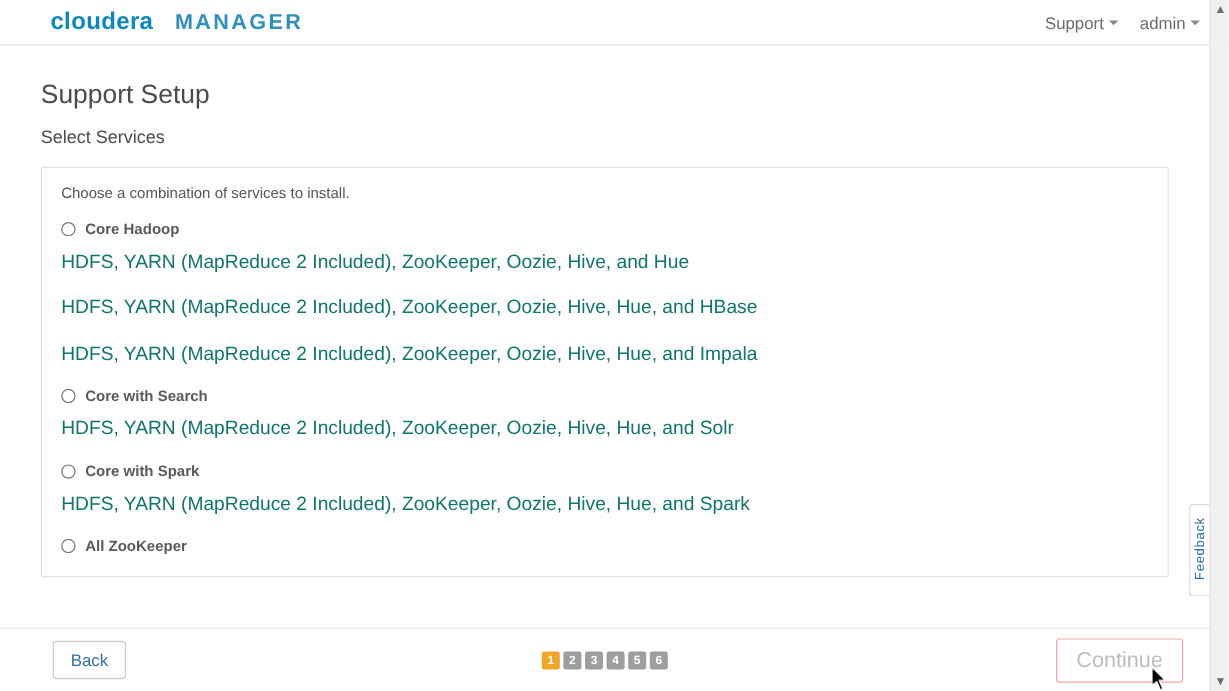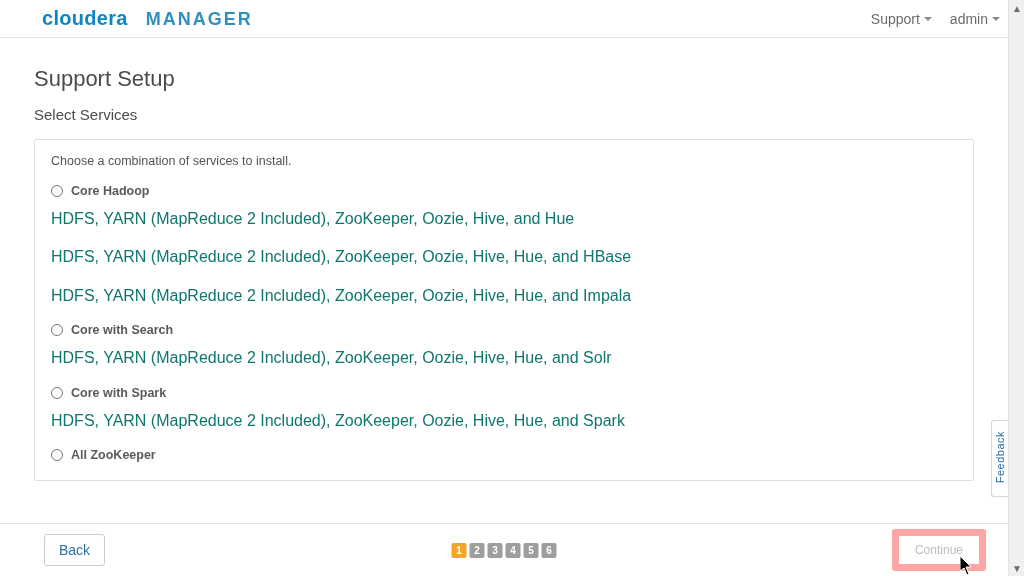--- a/index.html
+++ b/index.html
@@ -67,22 +67,22 @@
   .pager { position:absolute; left:50%; transform:translateX(-50%); display:flex; gap:3px;}
   .pg {
     width:15px; height:15px; border-radius:2px;
     display:flex; align-items:center; justify-content:center;
     font-size:10px; font-weight:700; color:#fff; background:#9e9e9e;
     cursor:pointer;
   }
   .pg.active { background:#f3a52a; }
   .continue-btn {
     margin-left:auto;
-    border:7px solid #fca5a5; background:#fff; color:#bdbdbd;
-    padding:7px 16px; font-size:12px; border-radius:3px; cursor:pointer;
+    border:1px solid #fca5a5; background:#fff; color:#bdbdbd;
+    padding:7px 16px; font-size:18px; border-radius:3px; cursor:pointer;
   }
 
   .feedback-tab {
     position:fixed; right:16px; top:420px;
     background:#fff; border:1px solid #d7d7d7; border-right:none;
     border-radius:3px 0 0 3px;
     padding:10px 2px; cursor:pointer;
     z-index:40;
   }
   .feedback-tab span {

